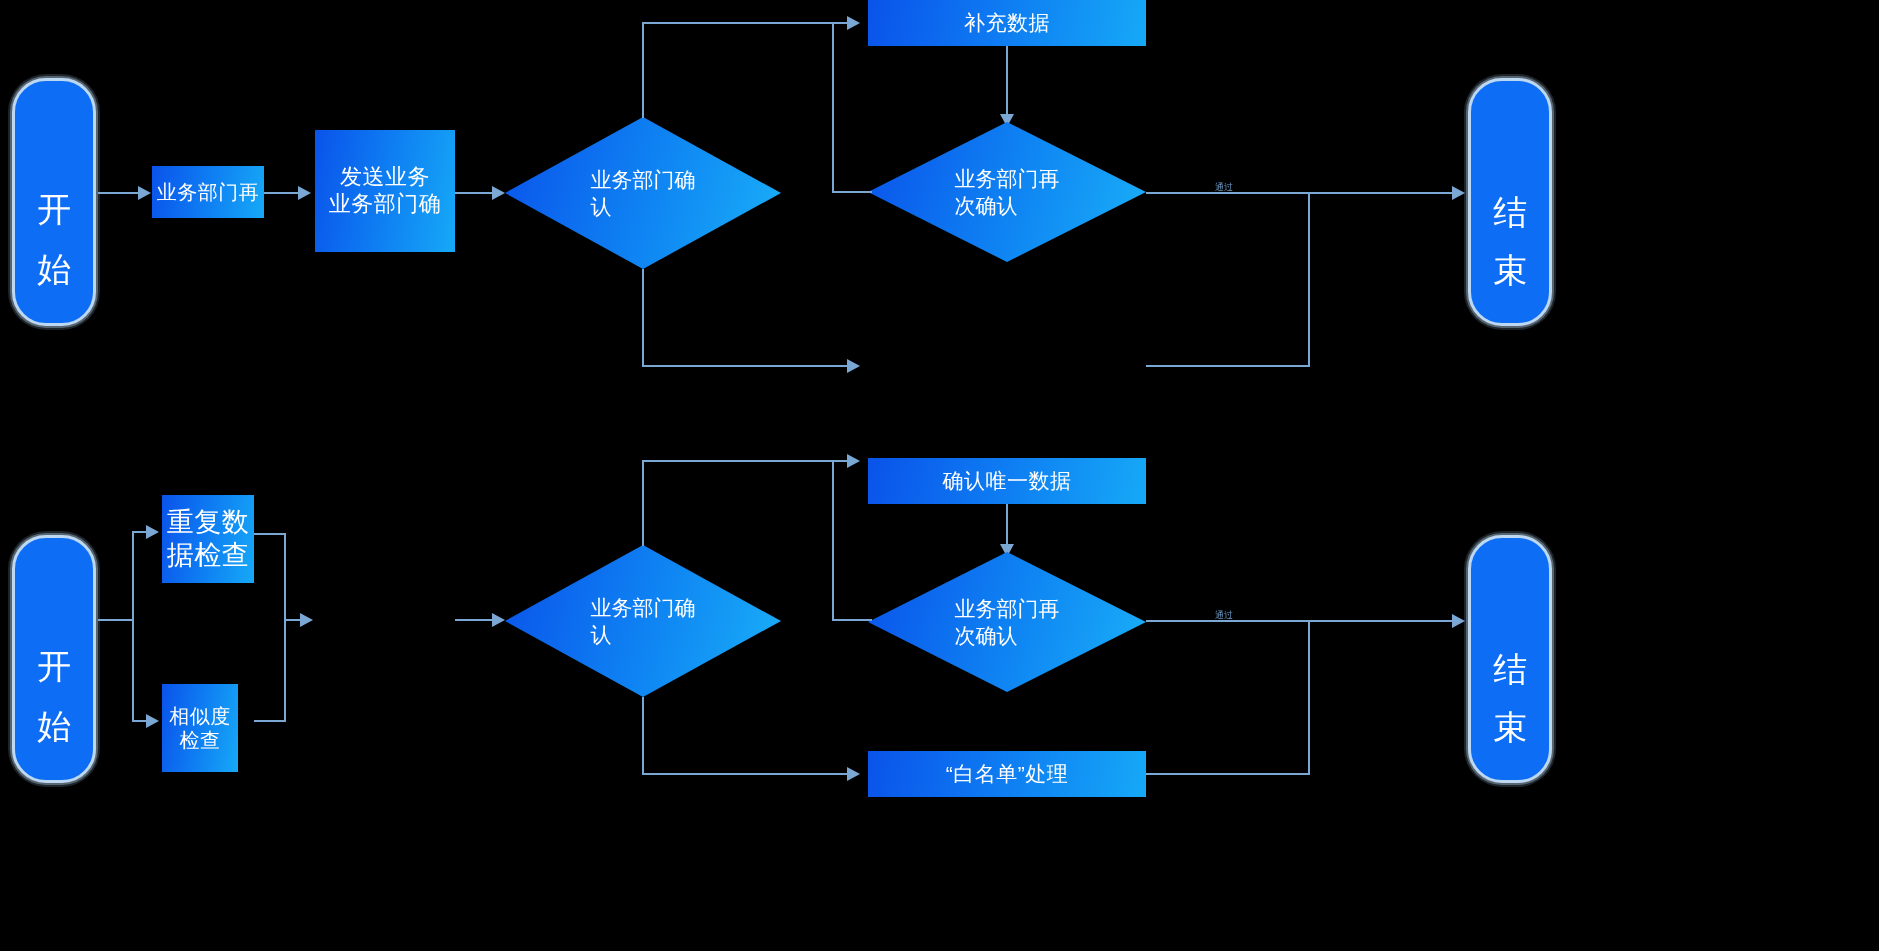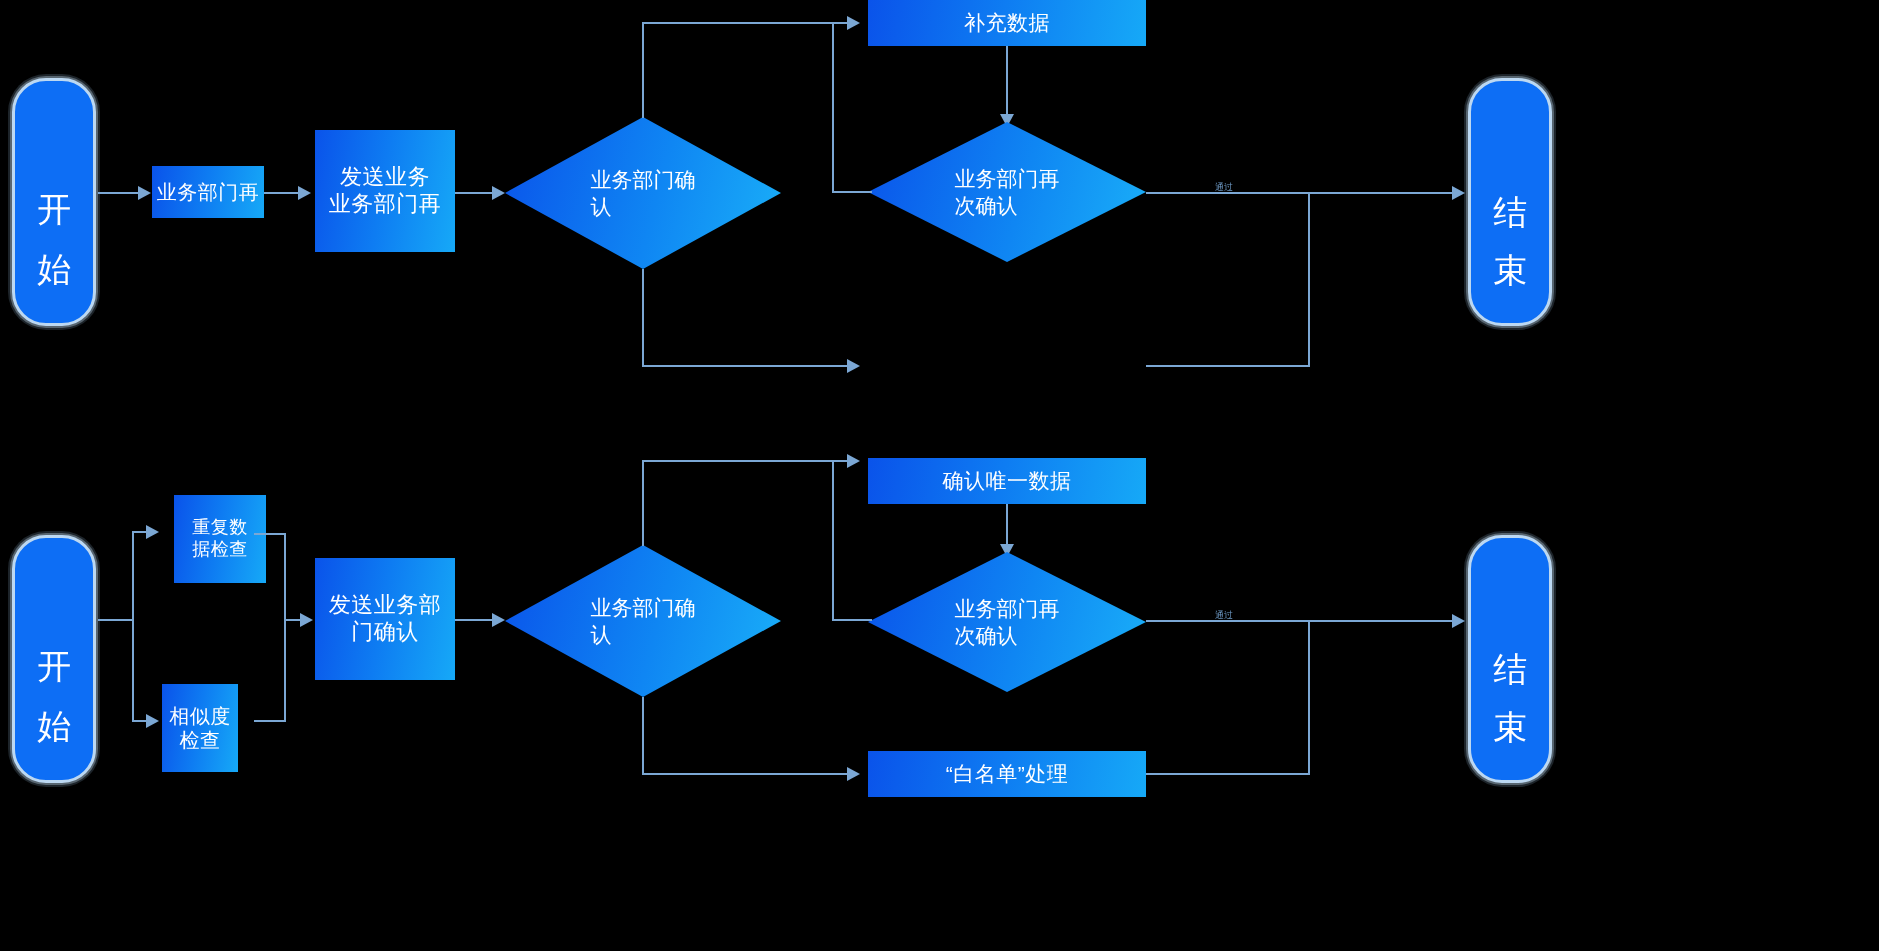--- a/index.html
+++ b/index.html
@@ -105,21 +105,21 @@
 
   <div class="conn h" style="left:98px; top:192px; width:42px;"></div>
   <div class="arrowhead right" style="left:138px; top:186px;"></div>
 
   <div class="node proc" style="left:152px; top:166px; width:112px; height:52px; font-size:20px;">业务部门再</div>
 
   <div class="conn h" style="left:264px; top:192px; width:36px;"></div>
   <div class="arrowhead right" style="left:298px; top:186px;"></div>
 
   <div class="node proc" style="left:315px; top:130px; width:140px; height:122px; font-size:22px;">发送业务
-业务部门再</div>
+业务部门确</div>
 
   <div class="conn h" style="left:455px; top:192px; width:40px;"></div>
   <div class="arrowhead right" style="left:492px; top:186px;"></div>
 
   <div class="decision-wrap" style="left:505px; top:117px; width:276px; height:152px;">
     <div class="decision-shape"></div>
     <div class="decision-label" style="font-size:21px;">业务部门确
 认</div>
   </div>
 
@@ -156,37 +156,35 @@
   <div class="node term" style="left:1468px; top:78px; width:84px; height:248px; font-size:34px;">结 束</div>
 
   <div class="node term" style="left:12px; top:535px; width:84px; height:248px; font-size:34px;">开 始</div>
 
   <div class="conn h" style="left:98px; top:619px; width:36px;"></div>
   <div class="conn v" style="left:132px; top:531px; height:190px;"></div>
 
   <div class="conn h" style="left:132px; top:531px; width:24px;"></div>
   <div class="arrowhead right" style="left:146px; top:525px;"></div>
 
-  <div class="node proc" style="left:162px; top:495px; width:92px; height:88px; font-size:18px;margin-left:12px;">重复数
+  <div class="node proc" style="left:162px; top:495px; width:92px; height:88px; font-size:27px;">重复数
 据检查</div>
 
   <div class="conn h" style="left:132px; top:720px; width:24px;"></div>
   <div class="arrowhead right" style="left:146px; top:714px;"></div>
 
   <div class="node proc" style="left:162px; top:684px; width:76px; height:88px; font-size:20px;">相似度
 检查</div>
 
   <div class="conn h" style="left:254px; top:533px; width:32px;"></div>
   <div class="conn h" style="left:254px; top:720px; width:32px;"></div>
   <div class="conn v" style="left:284px; top:533px; height:189px;"></div>
   <div class="conn h" style="left:284px; top:619px; width:22px;"></div>
   <div class="arrowhead right" style="left:300px; top:613px;"></div>
 
-  <div class="node proc" style="left:315px; top:558px; width:140px; height:122px; font-size:22px;">发送业务部
-门确认</div>
 
   <div class="conn h" style="left:455px; top:619px; width:40px;"></div>
   <div class="arrowhead right" style="left:492px; top:613px;"></div>
 
   <div class="decision-wrap" style="left:505px; top:545px; width:276px; height:152px;">
     <div class="decision-shape"></div>
     <div class="decision-label" style="font-size:21px;">业务部门确
 认</div>
   </div>
 

